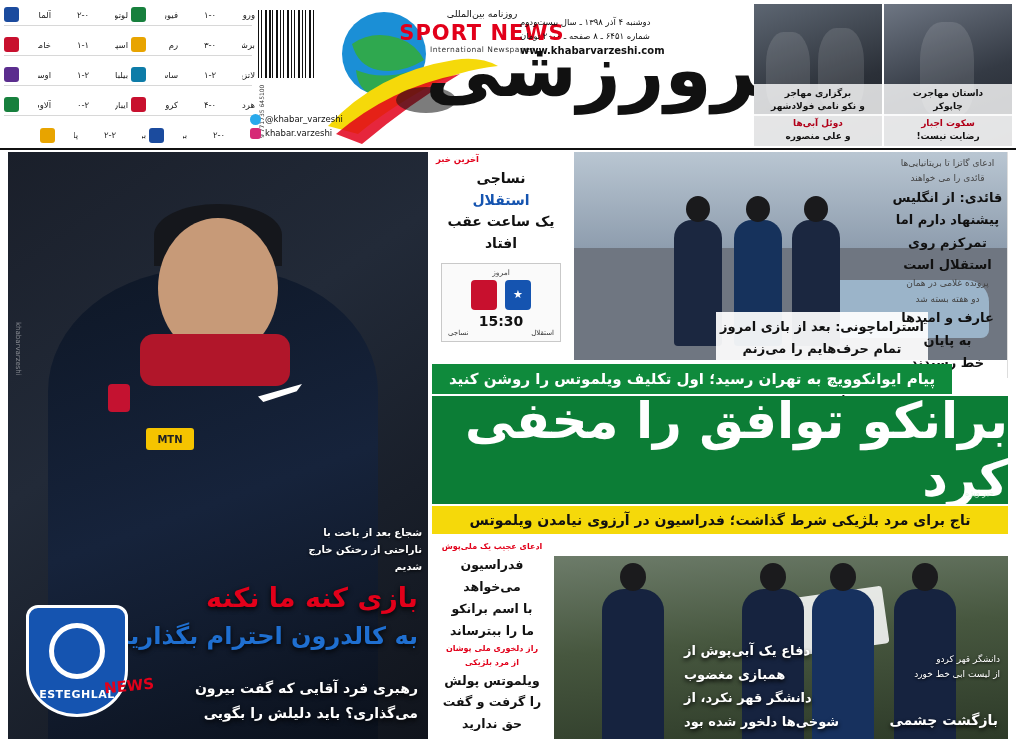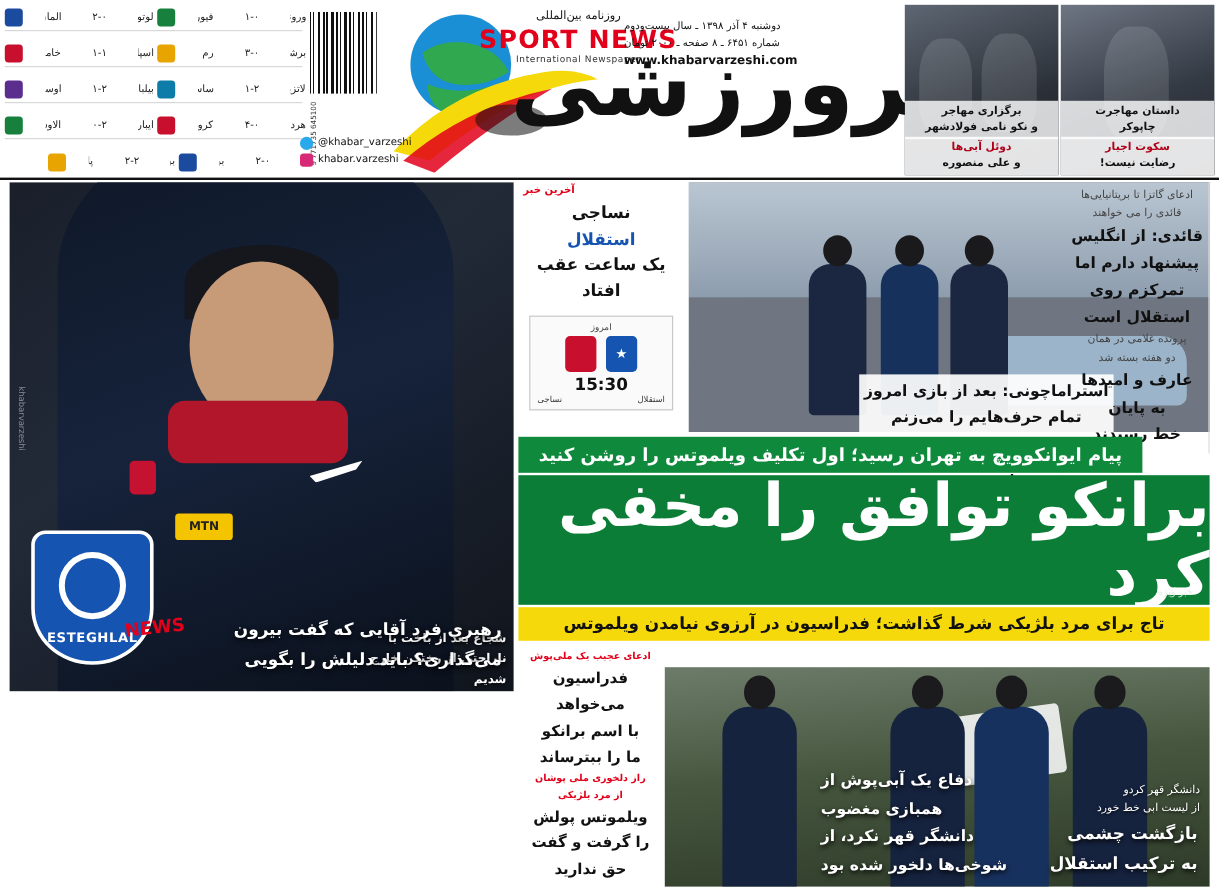--- a/index.html
+++ b/index.html
@@ -135,21 +135,21 @@
 
   
   .silh { position: absolute; border-radius: 40% 40% 30% 30%; background: rgba(255,255,255,.12); }
 
   
   .main { position: absolute; top: 152px; left: 0; width: 1016px; height: 587px; }
 
   
   .big-photo {
     position: absolute; top: 0; left: 8px;
-    width: 420px; height: 424px;
+    width: 420px; height: 587px;
     background: linear-gradient(145deg,#1a1f2a 0%, #222a38 40%, #10141c 100%);
     overflow: hidden;
   }
   .bp-person {
     position: absolute; bottom: 0; left: 40px;
     width: 330px; height: 470px;
     background: linear-gradient(160deg,#0e1726 0%,#16233b 50%,#0b111c 100%);
     border-radius: 46% 46% 0 0 / 26% 26% 0 0;
   }
   .bp-face {
@@ -652,21 +652,20 @@
           <div class="bpf-p d">
               <i></i>
             </div>
 
           <div class="bp-cap-r">
             <div>دانشگر قهر کردو</div>
             <div>از لیست ابی خط خورد</div>
           </div>
           <div class="bot-caption">
             <div>بازگشت چشمی</div>
-            <div>به ترکیب استقلال</div>
           </div>
           <div class="bot-mid-text">
             <div>دفاع یک آبی‌پوش از همبازی مغضوب</div>
             <div>دانشگر قهر نکرد، از شوخی‌ها دلخور شده بود</div>
           </div>
         </div>
       </div>
 
     </div>
   </div>

